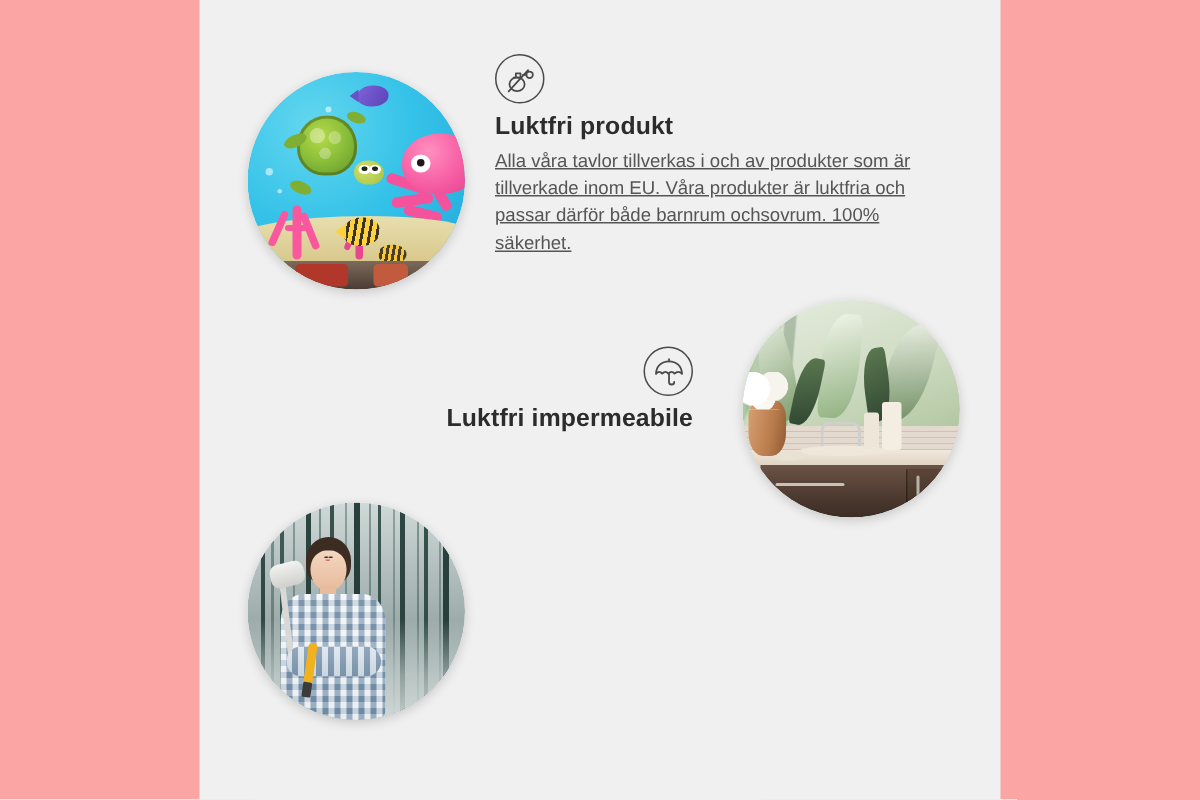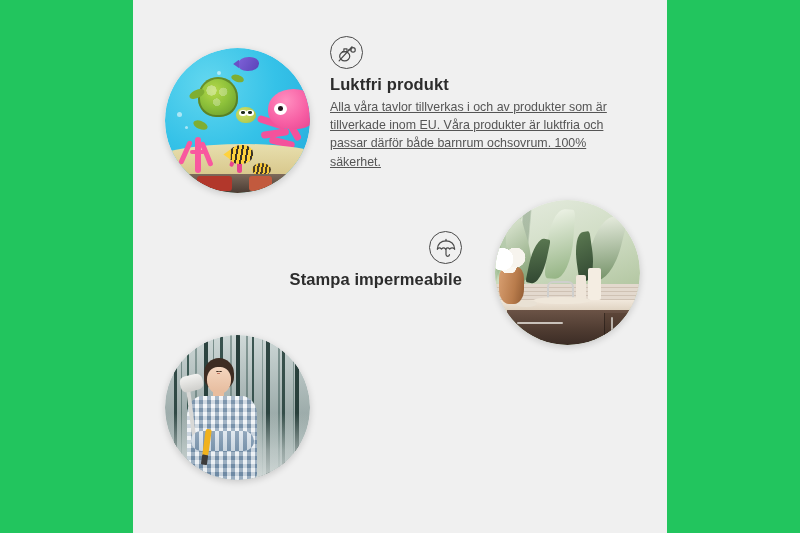--- a/index.html
+++ b/index.html
@@ -10,21 +10,21 @@
   body {
     width: 800px;
     height: 533px;
     overflow: hidden;
     font-family: "Liberation Sans", sans-serif;
   }
   .canvas {
     position: relative;
     width: 800px;
     height: 533px;
-    background: #22c55e;
+    background: #fca5a5;
   }
   .panel {
     position: absolute;
     left: 133px;
     top: 0;
     width: 534px;
     height: 533px;
     background: #f0f0f0;
   }
 
@@ -490,17 +490,17 @@
   <div class="feature" id="feature-2">
     <div class="f-icon">
       <svg width="22" height="22" viewBox="0 0 24 24" fill="none" stroke="#4a4a4a" stroke-width="1.3" stroke-linecap="round" stroke-linejoin="round">
         <path d="M2.6 13.2 C2.6 7.6 6.8 4.2 12 4.2 C17.2 4.2 21.4 7.6 21.4 13.2"></path>
         <path d="M2.6 13.2 C4.1 11.4 5.6 11.4 7.1 13.2 C8.6 11.4 10.1 11.4 11.6 13.2"></path>
         <path d="M11.6 13.2 C13.1 11.4 14.6 11.4 16.1 13.2 C17.6 11.4 19.9 11.4 21.4 13.2"></path>
         <path d="M12 4.2 V2.6"></path>
         <path d="M12 13.2 V19.2 a1.9 1.9 0 0 0 3.8 0"></path>
       </svg>
     </div>
-    <div class="f-title">Stampa impermeabile</div>
+    <div class="f-title">Luktfri impermeabile</div>
   </div>
 
 
 </div>
 
 </body></html>

